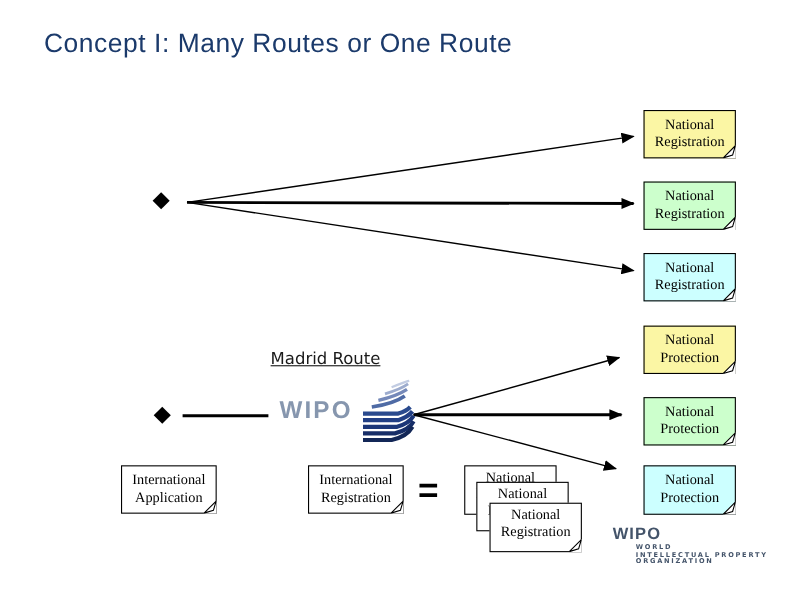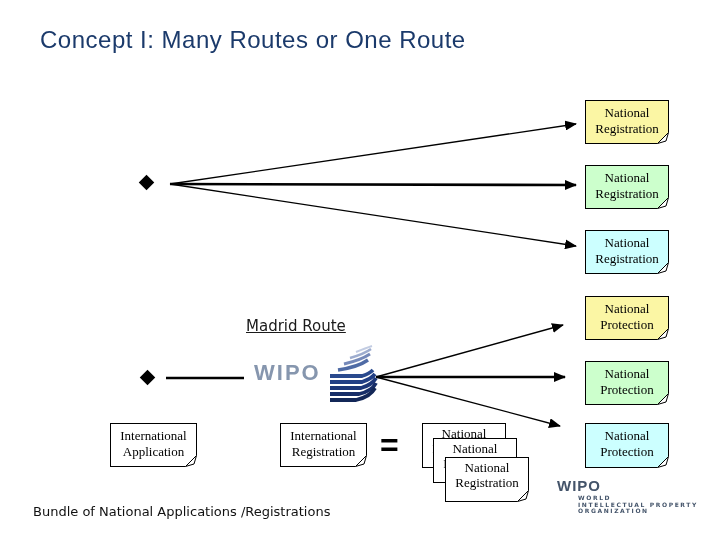--- a/index.html
+++ b/index.html
@@ -150,21 +150,20 @@
   </div>
   <div class="note stacked" style="left: 445px; top: 457px; background: rgb(255, 255, 255);">
     <span class="l">National</span>
     <span class="l">Registration</span>
     <svg class="fold" width="12" height="12">
         <path d="M0,12 L12,0 L12,12 Z" fill="#fff"></path>
         <path d="M0.5,11.5 L11.5,0.5 L9,9 Z" fill="#fff" stroke="#000" stroke-width="1"></path>
       </svg>
   </div>
 
-  <div class="caption">Bundle of National Applications /Registrations</div>
 
   <div class="wipo-footer">
     <div class="big">WIPO</div>
     <div class="small-lines">
       <span class="sm">WORLD</span>
       <span class="sm">INTELLECTUAL PROPERTY</span>
       <span class="sm">ORGANIZATION</span>
     </div>
   </div>
 

